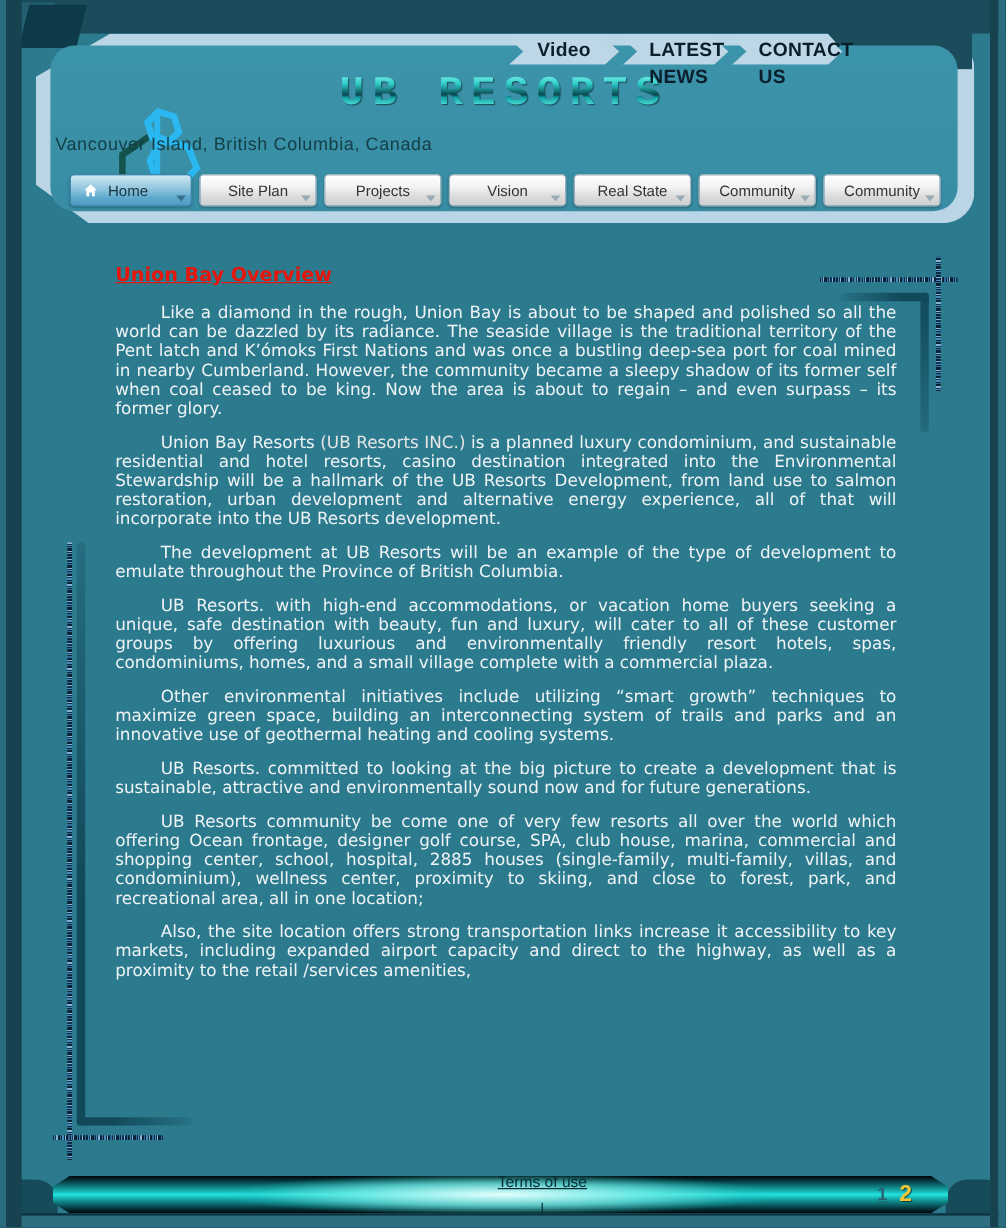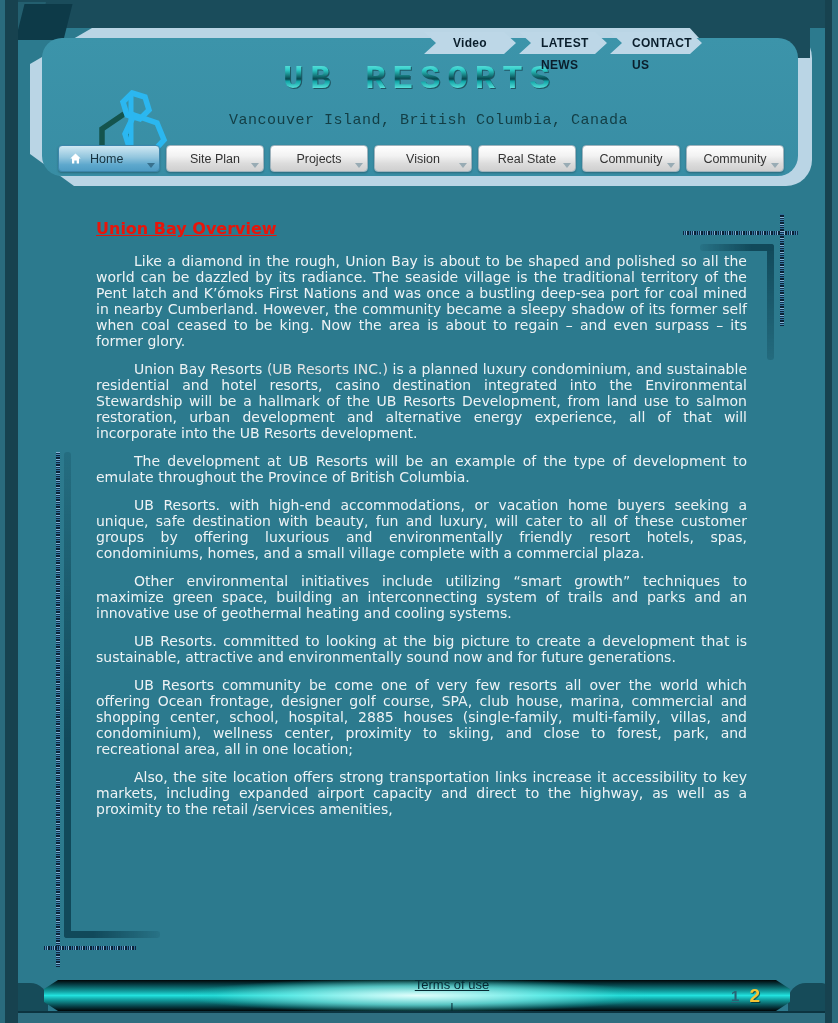--- a/index.html
+++ b/index.html
@@ -39,34 +39,34 @@
 
   
   .site-title {
     position:absolute; left:0; right:0; top:22px; text-align:center;
     font-family:Liberation Mono, monospace; font-weight:bold; font-size:34px; letter-spacing:7px;
     background:linear-gradient(180deg,#8df7ee 0%, #2eccc8 26%, #07474e 50%, #12a3a6 56%, #66eee6 78%, #0b565c 100%);
     -webkit-background-clip:text; background-clip:text; color:transparent;
     filter:drop-shadow(1px 1px 0 rgba(8,38,44,.55));
   }
   .site-subtitle {
-    position:absolute; left:17px; right:0; top:74px; text-align:center;
-    font-family:Liberation Mono, monospace; font-size:15px; letter-spacing:.5px; color:#133e45;
+    position:absolute; left:4px; right:0; top:74px; text-align:left;
+    font-family:Liberation Sans, sans-serif; font-size:15px; letter-spacing:.5px; color:#133e45;
   }
 
   
   .ribbon { position:absolute; left:424px; top:32px; display:flex; gap:3px; }
   .ribbon-seg { position:relative; height:22px; }
   .ribbon-seg .seg-bg {
     position:absolute; left:0; top:0; width:100%; height:22px; background:#bdd7e7;
     clip-path:polygon(0 0, calc(100% - 12px) 0, 100% 50%, calc(100% - 12px) 100%, 0 100%, 12px 50%);
   }
   .ribbon-seg .seg-label {
     position:relative; display:block; padding:0 16px 0 22px; line-height:22px;
-    font-size:12px; font-weight:bold; color:#0a1e2c; letter-spacing:.3px; white-space:pre-line;
+    font-size:16px; font-weight:bold; color:#0a1e2c; letter-spacing:.3px; white-space:pre-line;
   }
   .ribbon-seg.center .seg-label { text-align:center; padding:0 22px; }
 
   
   .nav-row { position:absolute; left:58px; top:145px; display:flex; gap:6px; }
   .nav-btn {
     position:relative; width:98px; height:27px; box-sizing:border-box;
     background:linear-gradient(180deg,#ffffff 0%, #f2f2f2 40%, #dcdcdc 70%, #cfcfcf 100%);
     border:1px solid #9fb3bd; border-radius:4px;
     display:flex; align-items:center; justify-content:center;

